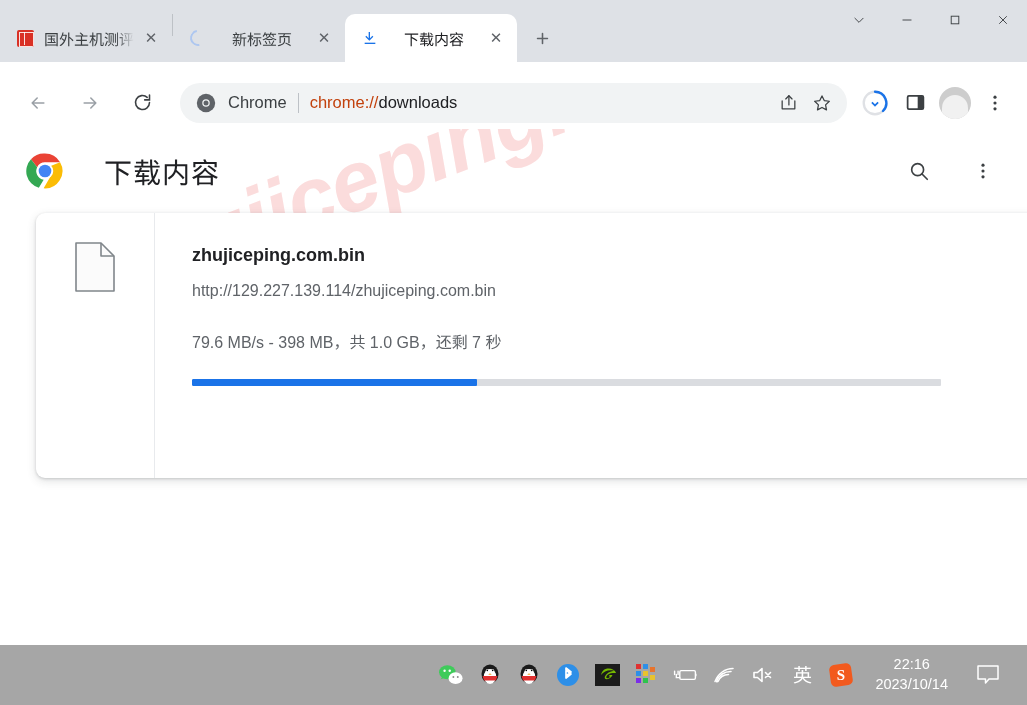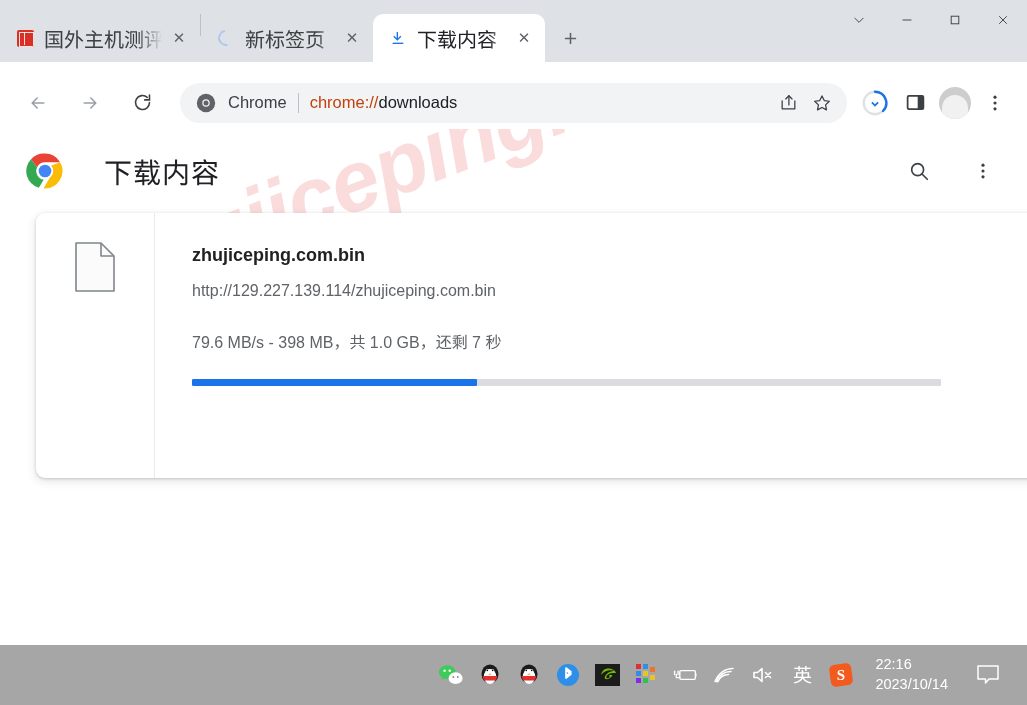--- a/index.html
+++ b/index.html
@@ -29,26 +29,27 @@
   }
   .tab.active { background: #ffffff; }
   .tab-favicon {
     width: 18px; height: 18px;
     flex: 0 0 18px;
     margin-right: 10px;
     display: flex; align-items: center; justify-content: center;
   }
   .tab-title {
     flex: 1 1 auto;
-    font-size: 20px;
+    font-size: 15px;
     color: #3c4043;
     white-space: nowrap;
     overflow: hidden;
     -webkit-mask-image: linear-gradient(to right, #000 80%, transparent 100%);
     mask-image: linear-gradient(to right, #000 80%, transparent 100%);
+    text-align: center;
   }
   .tab.active .tab-title { color: #202124; }
   .tab-close {
     width: 22px; height: 22px;
     flex: 0 0 22px;
     display: flex; align-items: center; justify-content: center;
     border-radius: 50%;
     color: #5f6368; font-size: 15px;
     margin-left: 6px;
   }
@@ -293,20 +294,21 @@
     background: #a6a6a6;
     display: flex; align-items: center;
     justify-content: flex-end;
   }
   .tray { display: flex; align-items: center; gap: 13px; padding-right: 12px; }
   .tray-icon {
     width: 26px; height: 26px;
     display: flex; align-items: center; justify-content: center;
   }
   .tray-clock {
+    text-align: center;
     color: #ffffff;
     font-size: 14.5px;
     line-height: 1.35;
     padding: 0 12px 0 8px;
     white-space: nowrap;
   }
   .tray-notify {
     width: 30px; height: 30px;
     display: flex; align-items: center; justify-content: center;
     margin-right: 12px;

